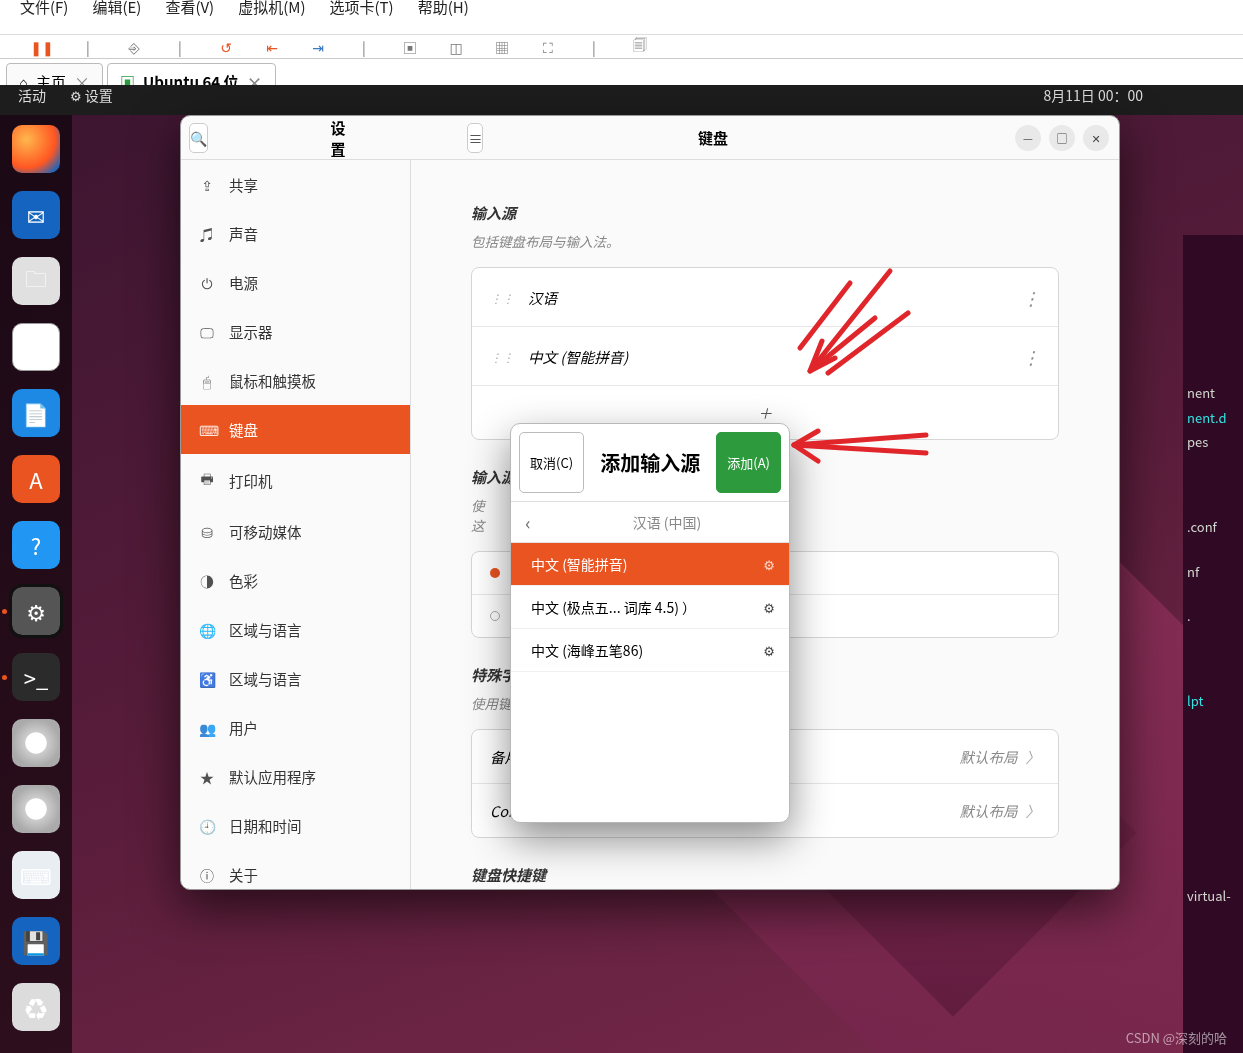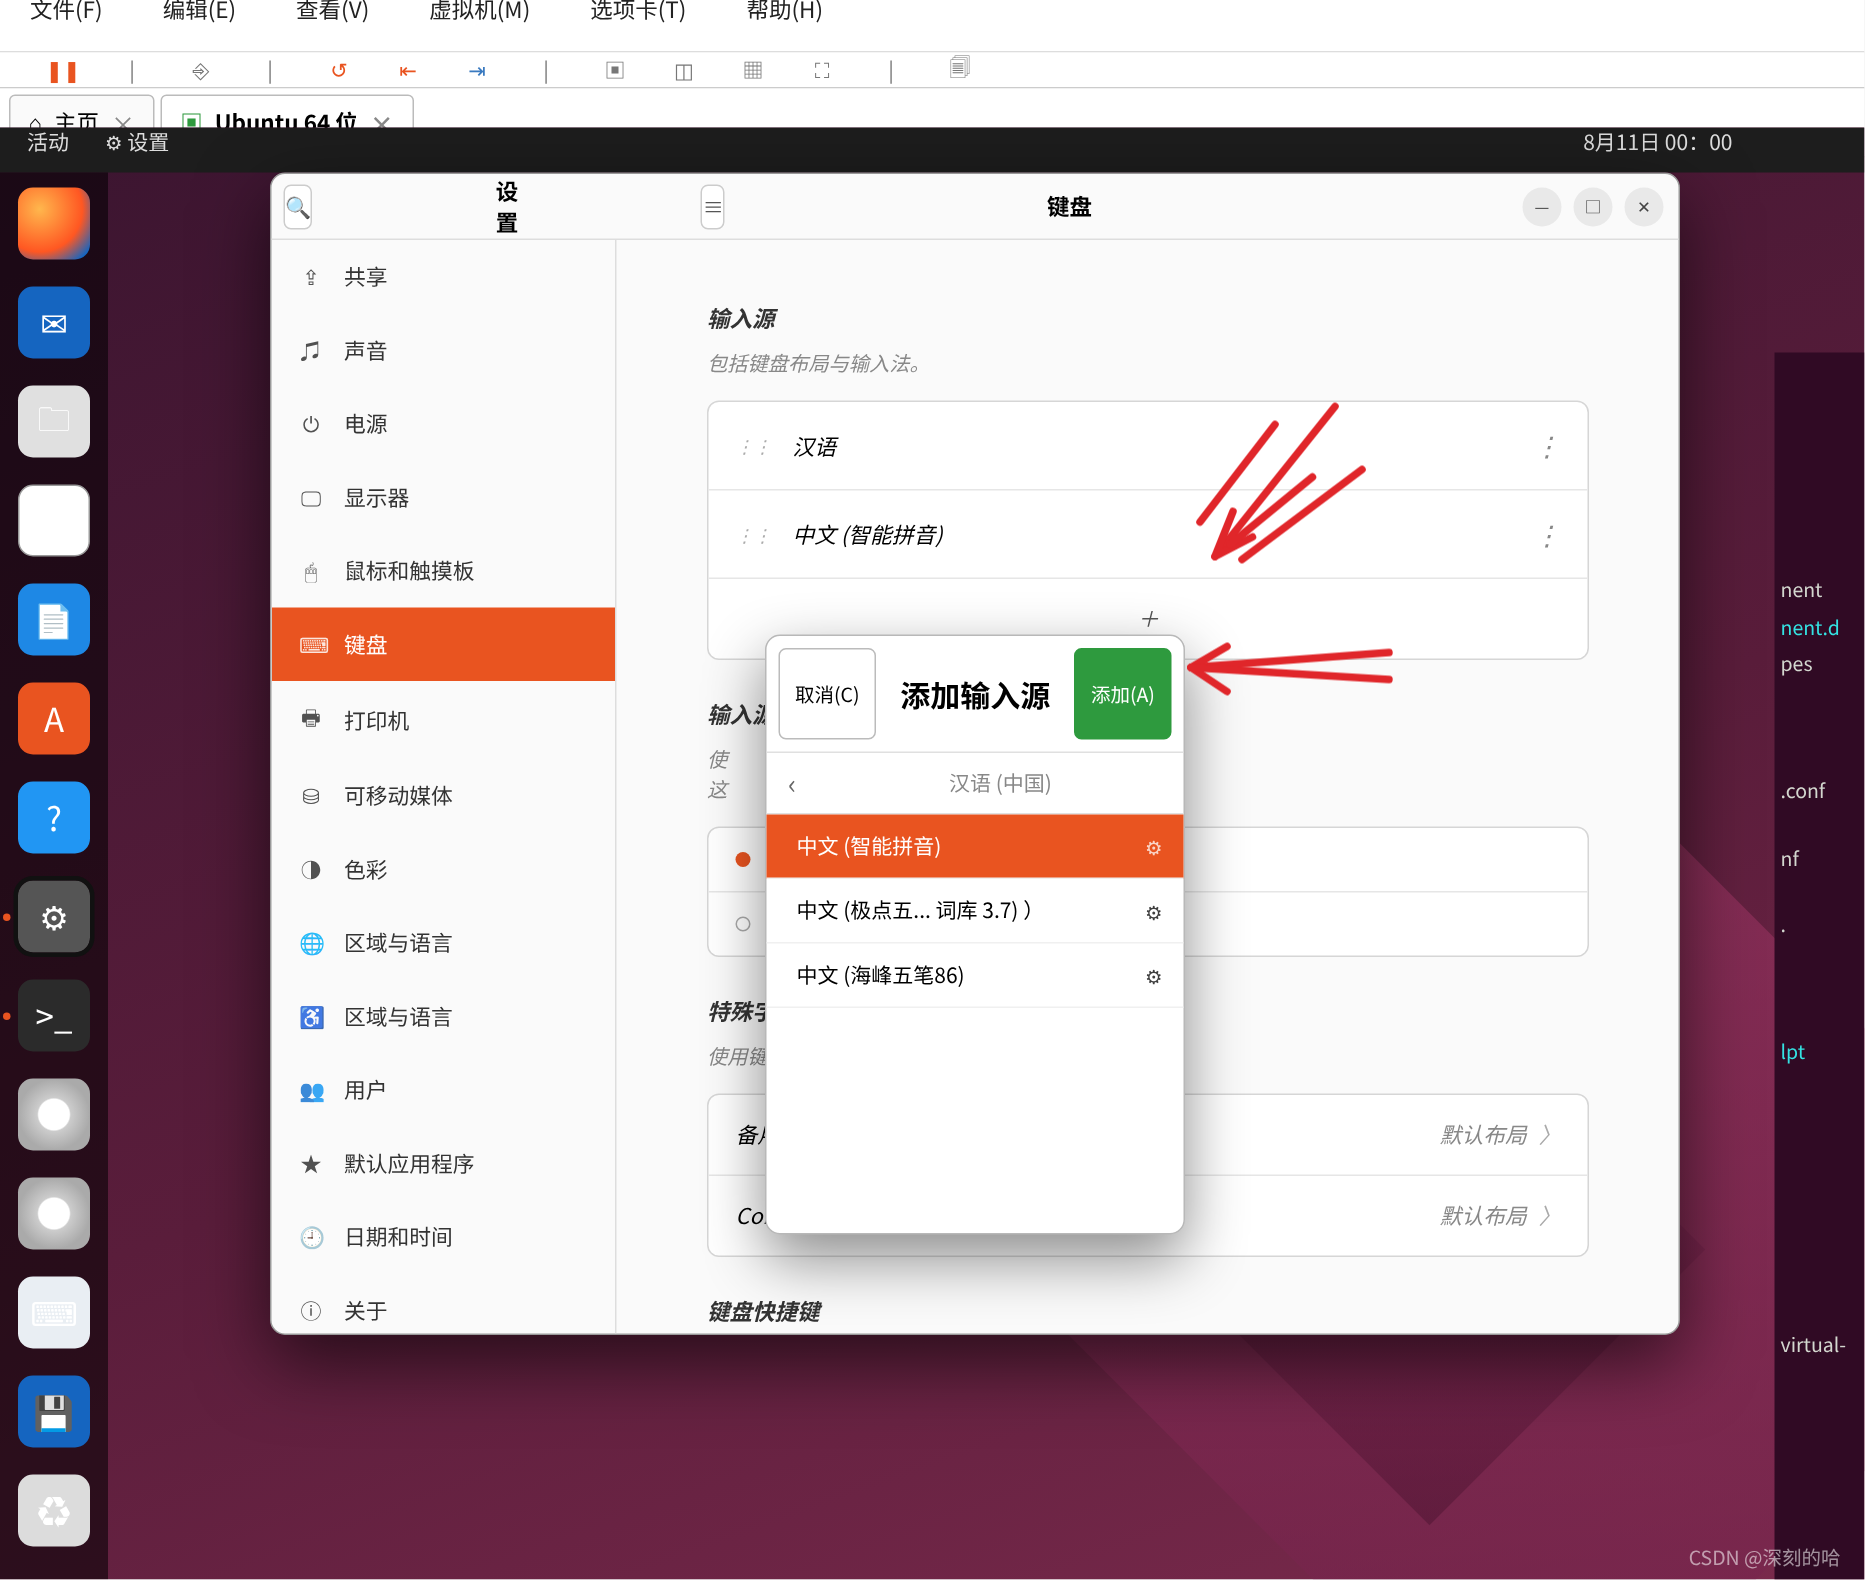--- a/index.html
+++ b/index.html
@@ -1,19 +1,19 @@
 <!DOCTYPE html>
 <html><head>
 <meta charset="utf-8">
 <style>
   * { box-sizing: border-box; margin: 0; padding: 0; font-family: "Noto Sans CJK SC", "Ubuntu", sans-serif; }
   body { width: 1243px; height: 1053px; background: #f0f0f0; overflow: hidden; position: relative; }
 
   
-  .host-menu { height: 15px; background: #fff; display: flex; gap: 40px; padding: 17px 20px; font-size: 15px; color: #222; align-items: flex-end; border-bottom: 1px solid #ddd; }
+  .host-menu { height: 15px; background: #fff; display: flex; gap: 24px; padding: 17px 20px; font-size: 15px; color: #222; align-items: flex-end; border-bottom: 1px solid #ddd; }
   .host-toolbar { height: 24px; background: #fff; border-bottom: 1px solid #ccc; display:flex; align-items:center; gap:20px; padding:0 590px 0 0; justify-content:flex-end;}
   .tb-ic{width:26px;height:20px;display:flex;align-items:center;justify-content:center;font-size:14px;color:#777;}
   .orange-ic{color:#E95420;}
   .blue-ic{color:#3a7ac0;}
 
   .host-tabs { height: 46px; background: #fff; display: flex; align-items: center; padding-left: 6px; gap: 4px; border-bottom:1px solid #ccc;}
   .tab { display: flex; align-items: center; gap: 8px; padding: 6px 12px; border: 1px solid #bbb; border-radius: 4px; background: #fafafa; font-size: 15px; }
   .tab.active { background: #fff; font-weight: 600; }
   .tab .close { color: #888; font-size: 16px; }
 
@@ -136,21 +136,21 @@
 
 <div class="vm">
   <div class="deco1"></div>
     <div class="deco2"></div>
 
   <div class="topbar">
     <div class="left">
       <span>活动</span>
       <span><span class="gear">⚙</span> <span>设置</span></span>
     </div>
-    <div class="center" style="right:88px;left:auto;transform:none;position:absolute;">8月11日  00：00</div>
+    <div class="center" style="right:100px;left:auto;transform:none;position:absolute;">8月11日  00：00</div>
   </div>
 
   <div class="dock">
     <div class="app firefox"></div>
     <div class="app thunderbird">✉</div>
     <div class="app files">🗀</div>
     <div class="app rhythm">◉</div>
     <div class="app writer">📄</div>
     <div class="app software">A</div>
     <div class="app help">?</div>
@@ -320,21 +320,21 @@
     <div class="breadcrumb">
       <span class="back">‹</span>
       <span class="bc-title">汉语 (中国)</span>
     </div>
     <div id="opts">
         <div class="optrow sel">
           <span>中文 (智能拼音)</span>
           <span class="gear2">⚙</span>
         </div>
         <div class="optrow">
-          <span>中文 (极点五...  词库 3.7) ）</span>
+          <span>中文 (极点五...  词库 4.5) ）</span>
           <span class="gear2">⚙</span>
         </div>
         <div class="optrow">
           <span>中文 (海峰五笔86)</span>
           <span class="gear2">⚙</span>
         </div>
       </div>
     <div class="modal-blank"></div>
   </div>
 

